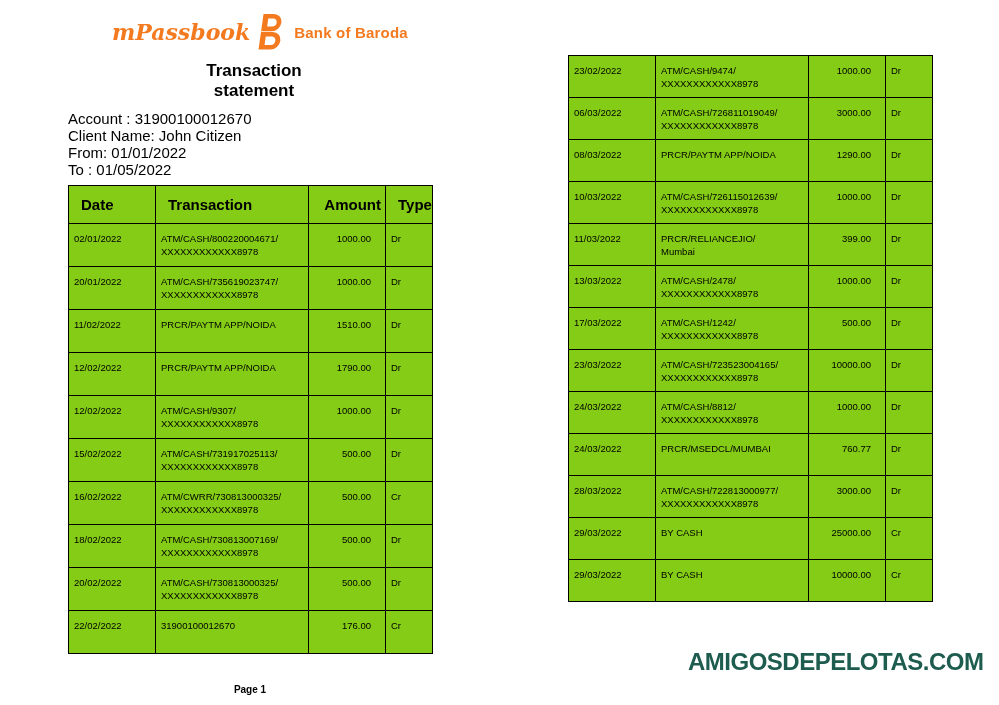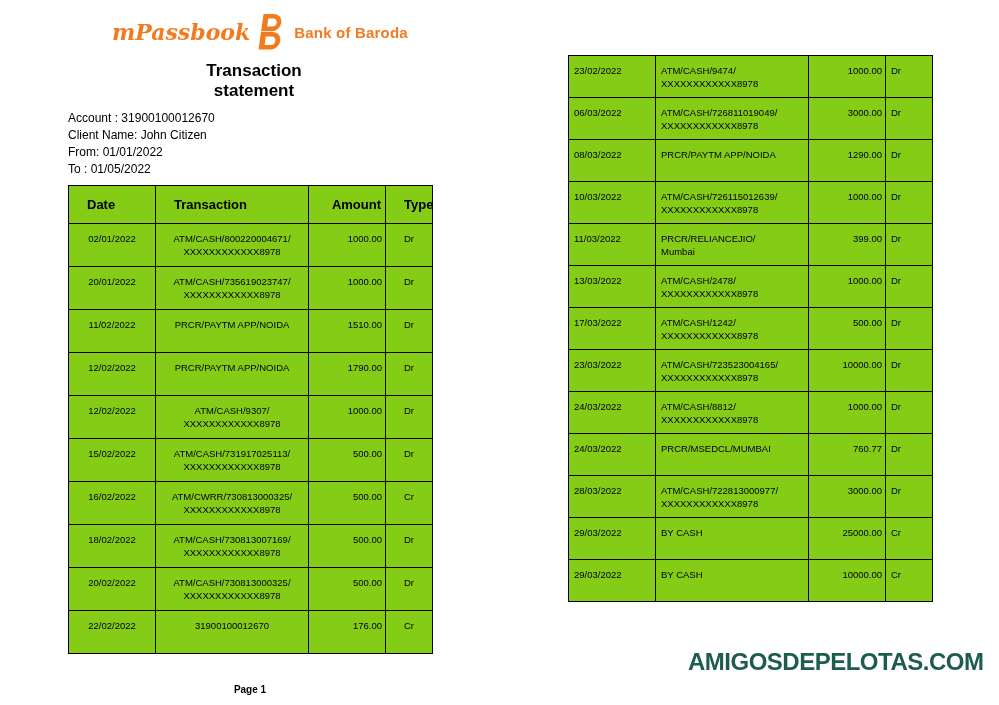--- a/index.html
+++ b/index.html
@@ -23,43 +23,43 @@
   .bob-text { font-weight:bold; font-size:15px; line-height:1; letter-spacing:0.2px; }
 
   .stmt-title {
     position:absolute; left:196px; top:61px; width:116px;
     text-align:center; font-weight:bold; font-size:17px; line-height:1.2;
     white-space:pre-line;
   }
 
   .account-info {
     position:absolute; left:68px; top:110px;
-    font-size:12px; line-height:17px;
+    font-size:15px; line-height:17px;
   }
 
   
   table.stmt-table {
     position:absolute; border-collapse:collapse; table-layout:fixed;
     width:364px; background:#84cc16;
   }
   .stmt-table th, .stmt-table td { border:1px solid #000; overflow:hidden; }
   .stmt-table th {
-    font-size:13px; font-weight:bold; text-align:left;
-    height:38px; vertical-align:middle; padding:0 18px;
+    font-size:15px; font-weight:bold; text-align:left;
+    height:38px; vertical-align:middle; padding:0 12px;
   }
   .stmt-table th.h-amt { text-align:right; padding-right:4px; }
   .stmt-table td {
     font-size:9.5px; line-height:13px; vertical-align:top;
     padding:8px 5px 4px 5px;
   }
   .stmt-table td.c-desc { white-space:pre-line; }
-  .stmt-table td.c-amt { text-align:right; padding-right:3px; }
+  .stmt-table td.c-amt { text-align:right; padding-right:14px; }
   table.t1 { left:68px;  top:185px; }
   table.t2 { left:568px; top:55px; }
-  table.t1 td { height:43px;text-align:center; }
+  table.t1 td { height:43px; }
   table.t2 td { height:42px; }
 
   
   .page-label {
     position:absolute; top:684px; width:364px; text-align:center;
     font-size:10px; font-weight:bold;
   }
   .page-label.p1 { left:68px; }
   .page-label.p2 { left:568px;margin-top:24px; }
 

